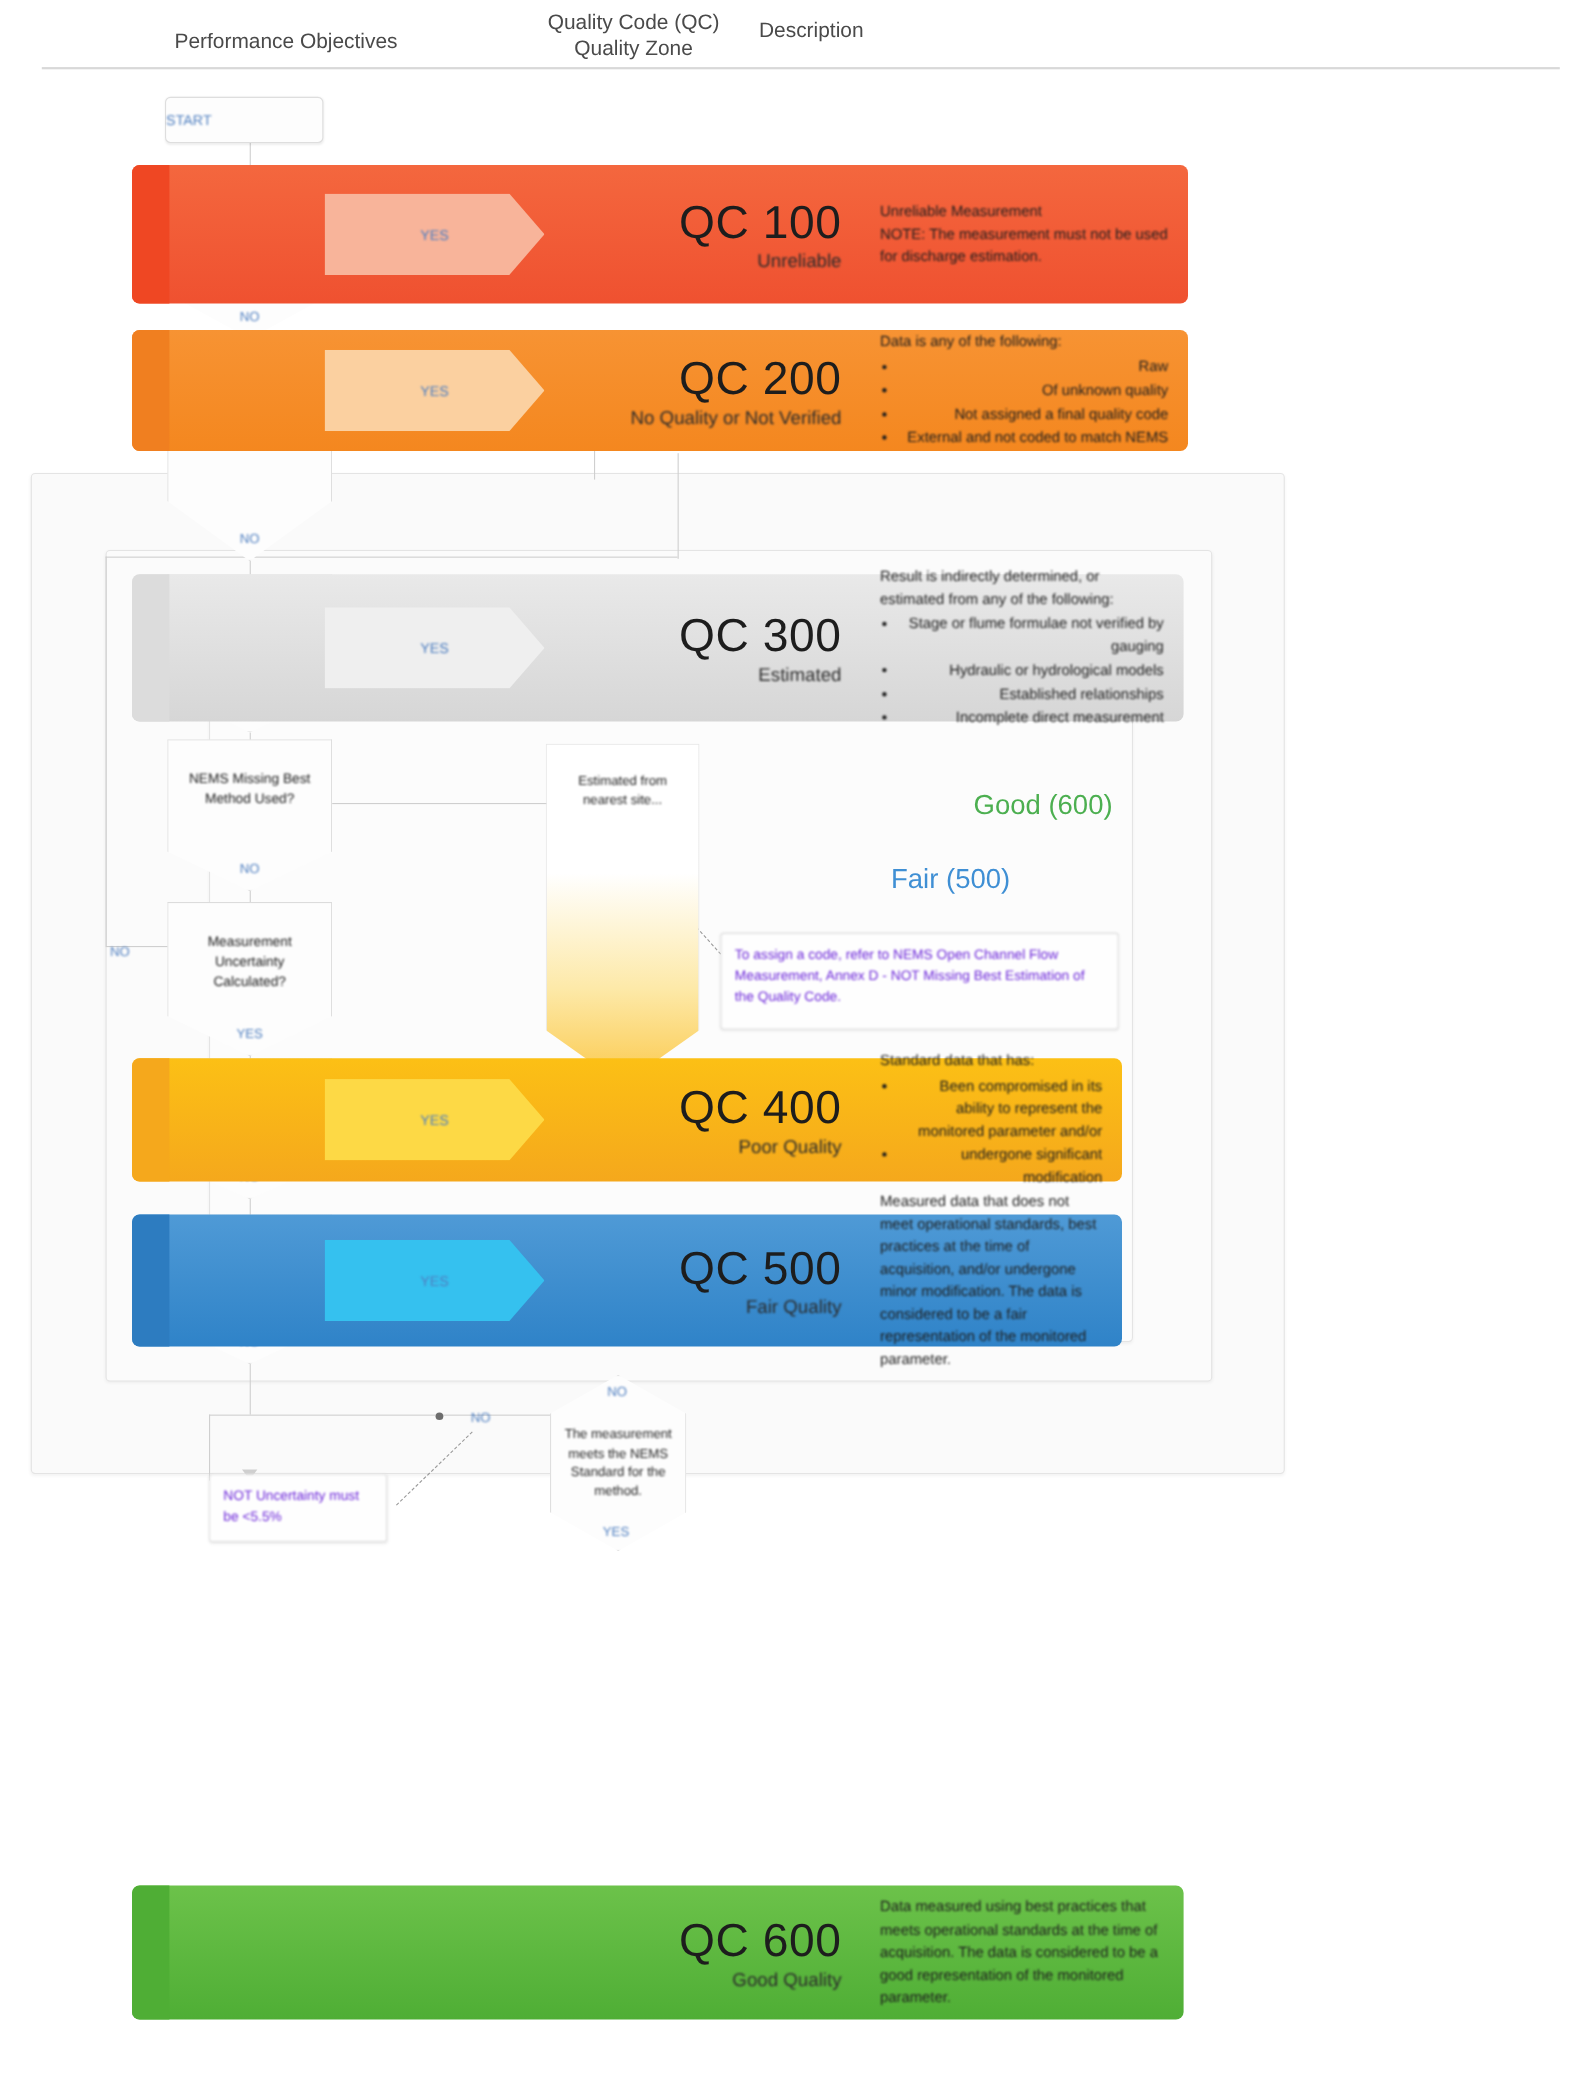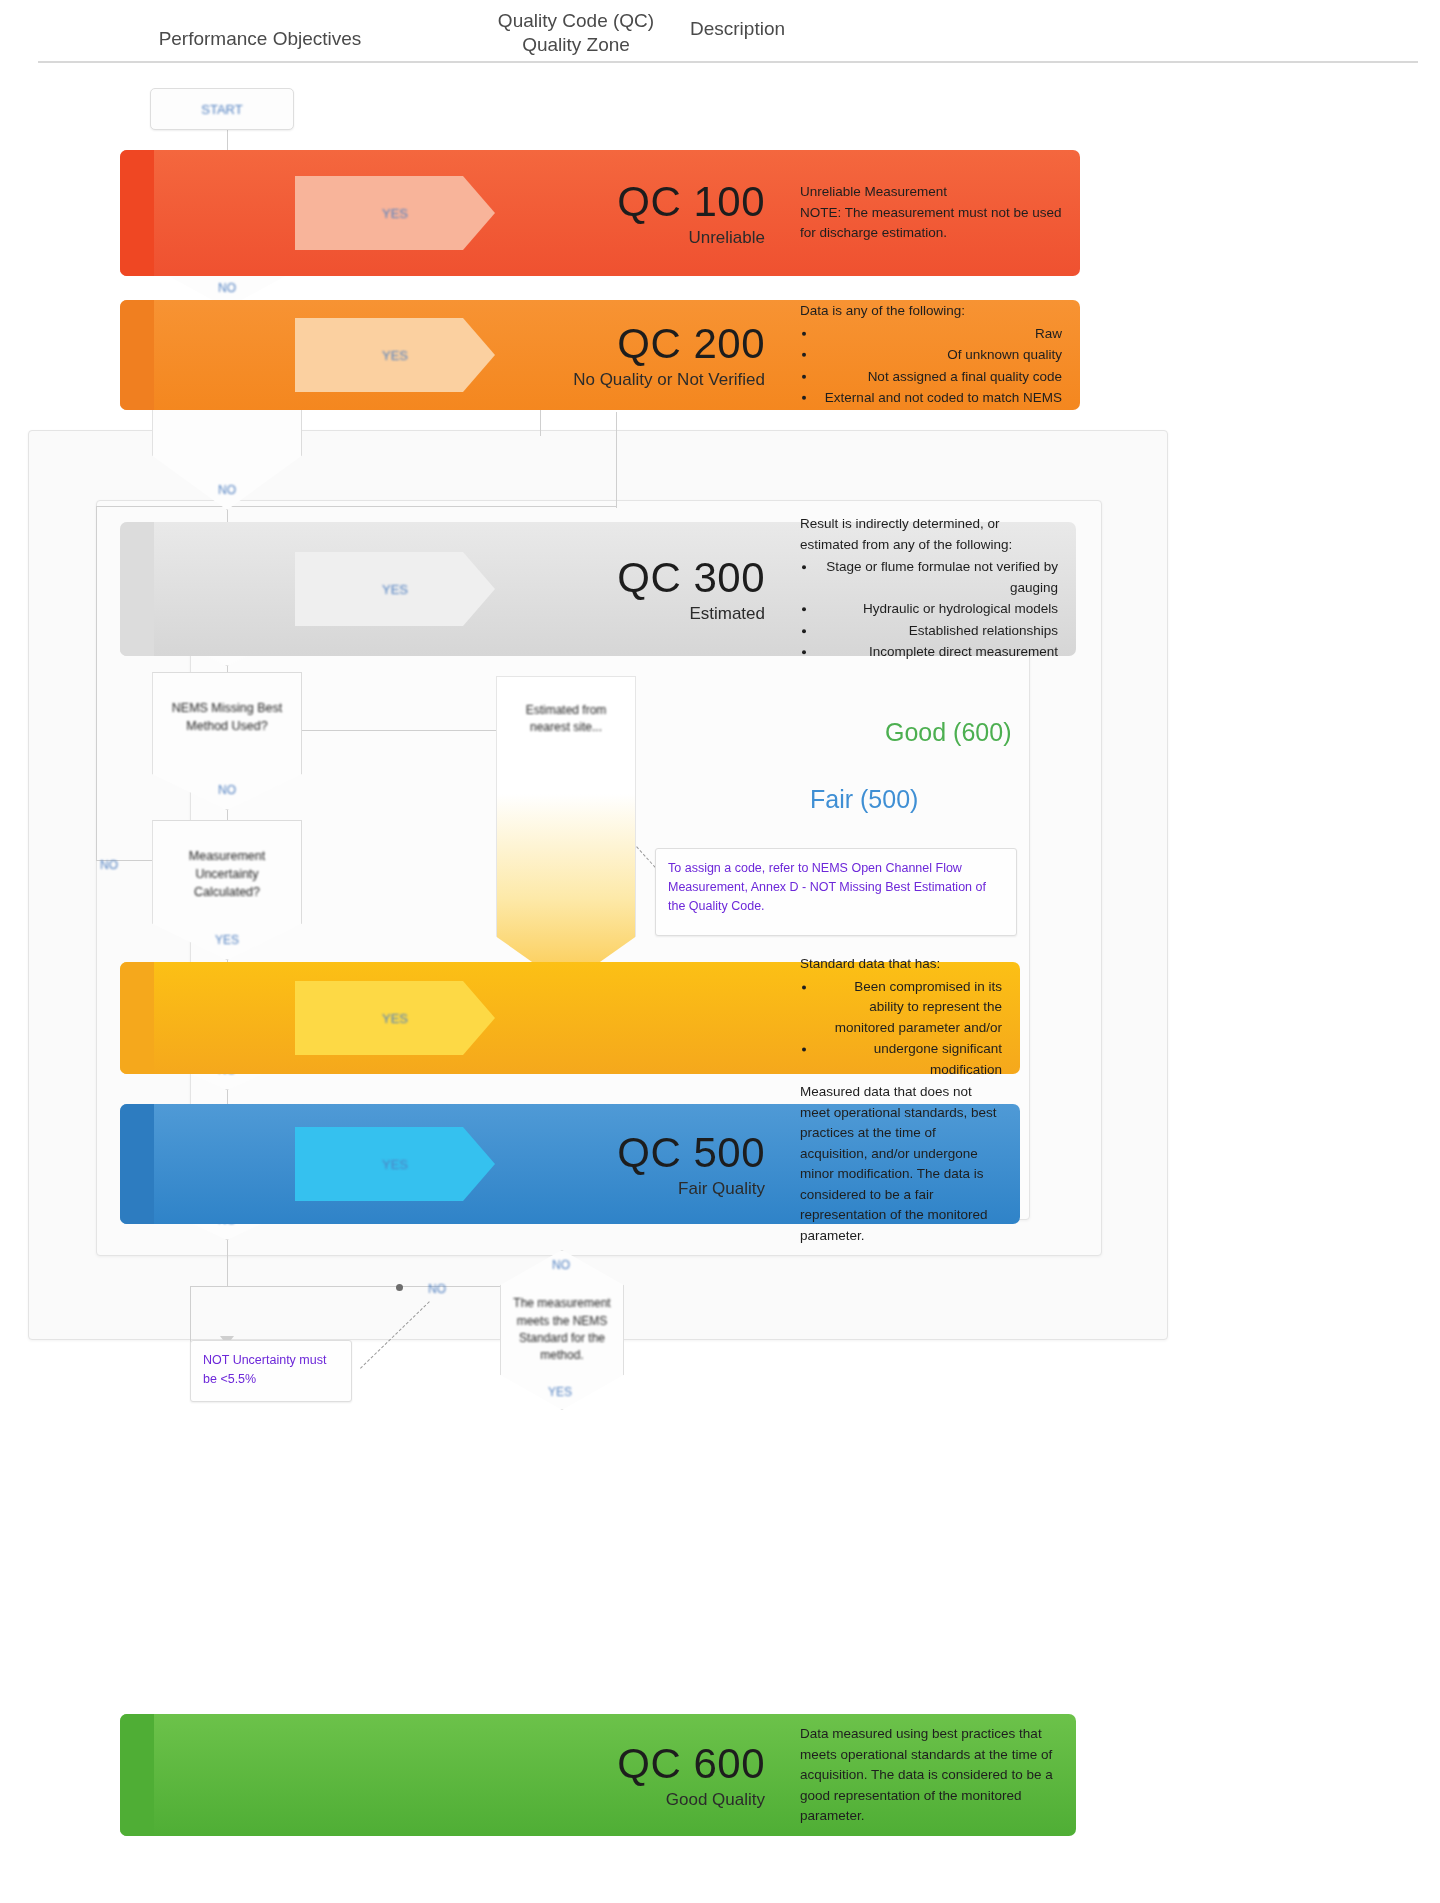--- a/index.html
+++ b/index.html
@@ -86,21 +86,21 @@
   #d3 { left:152px; top:522px;  height:144px; }
   #d4 { left:152px; top:672px;  height:138px; }
   #d5 { left:152px; top:820px;  height:140px; }
   #d6 { left:152px; top:962px;  height:128px; }
   #d7 { left:152px; top:1104px; height:136px; }
 
   
   #startbox {
     position:absolute; left:150px; top:88px; width:144px; height:42px;
     background:#fdfdfd; border:1px solid #dedede; border-radius:5px;
-    display:flex; align-items:center; justify-content:center;
+    display:flex; align-items:center; justify-content:flex-start;
     box-shadow:0 1px 2px rgba(0,0,0,.07);
   }
   #startbox span { color:#4f7fc0; font-size:13px; filter:blur(.8px); }
 
   
   .zone {
     position:absolute; background:#fcfcfc;
     border:1px solid #e4e4e4; border-radius:4px;
     box-shadow:0 1px 3px rgba(0,0,0,.05);
   }
@@ -306,20 +306,24 @@
   <div id="poorArrow"></div>
   <div id="poorNote">Estimated from nearest site...</div>
 
   <div class="note" id="noteAssign">To assign a code, refer to NEMS Open Channel Flow Measurement, Annex D - NOT Missing Best Estimation of the Quality Code.</div>
 
   <div class="qcrow" id="row400">
     <div class="edge"></div>
     <div class="chev">
       <span>YES</span>
     </div>
+    <div class="qclab">
+      <div class="big">QC 400</div>
+      <div class="sub">Poor Quality</div>
+    </div>
     <div class="qcdesc">
       <div>Standard data that has:</div>
       <ul>
         <li>Been compromised in its ability to represent the monitored parameter and/or</li>
         <li>undergone significant modification</li>
       </ul>
     </div>
   </div>
 
   <div class="qcrow" id="row500">

